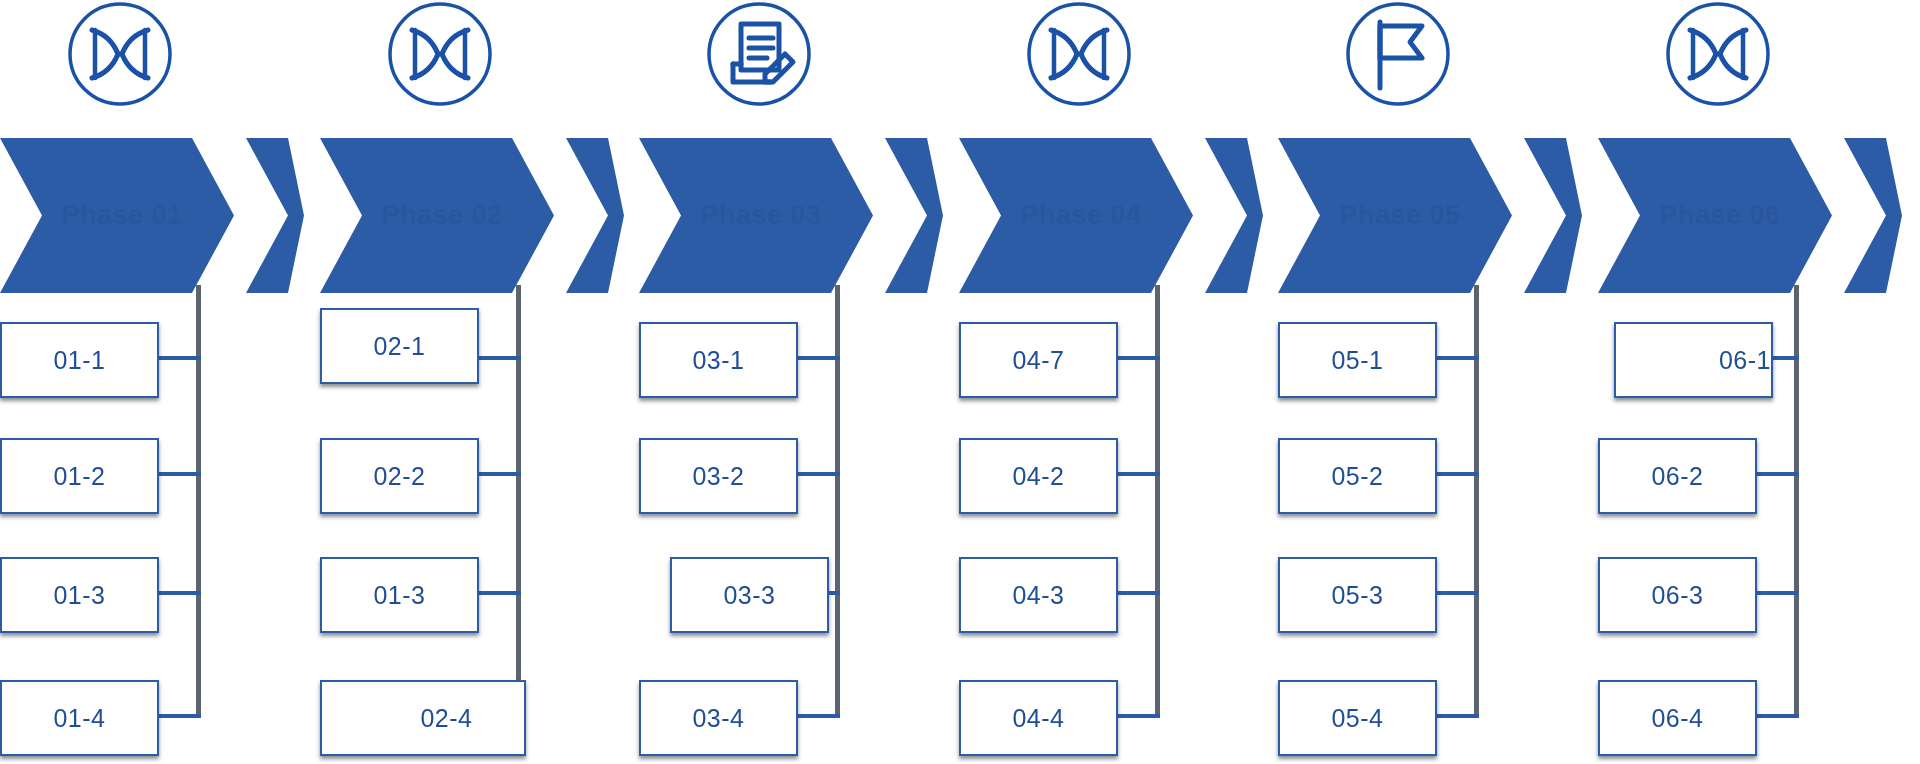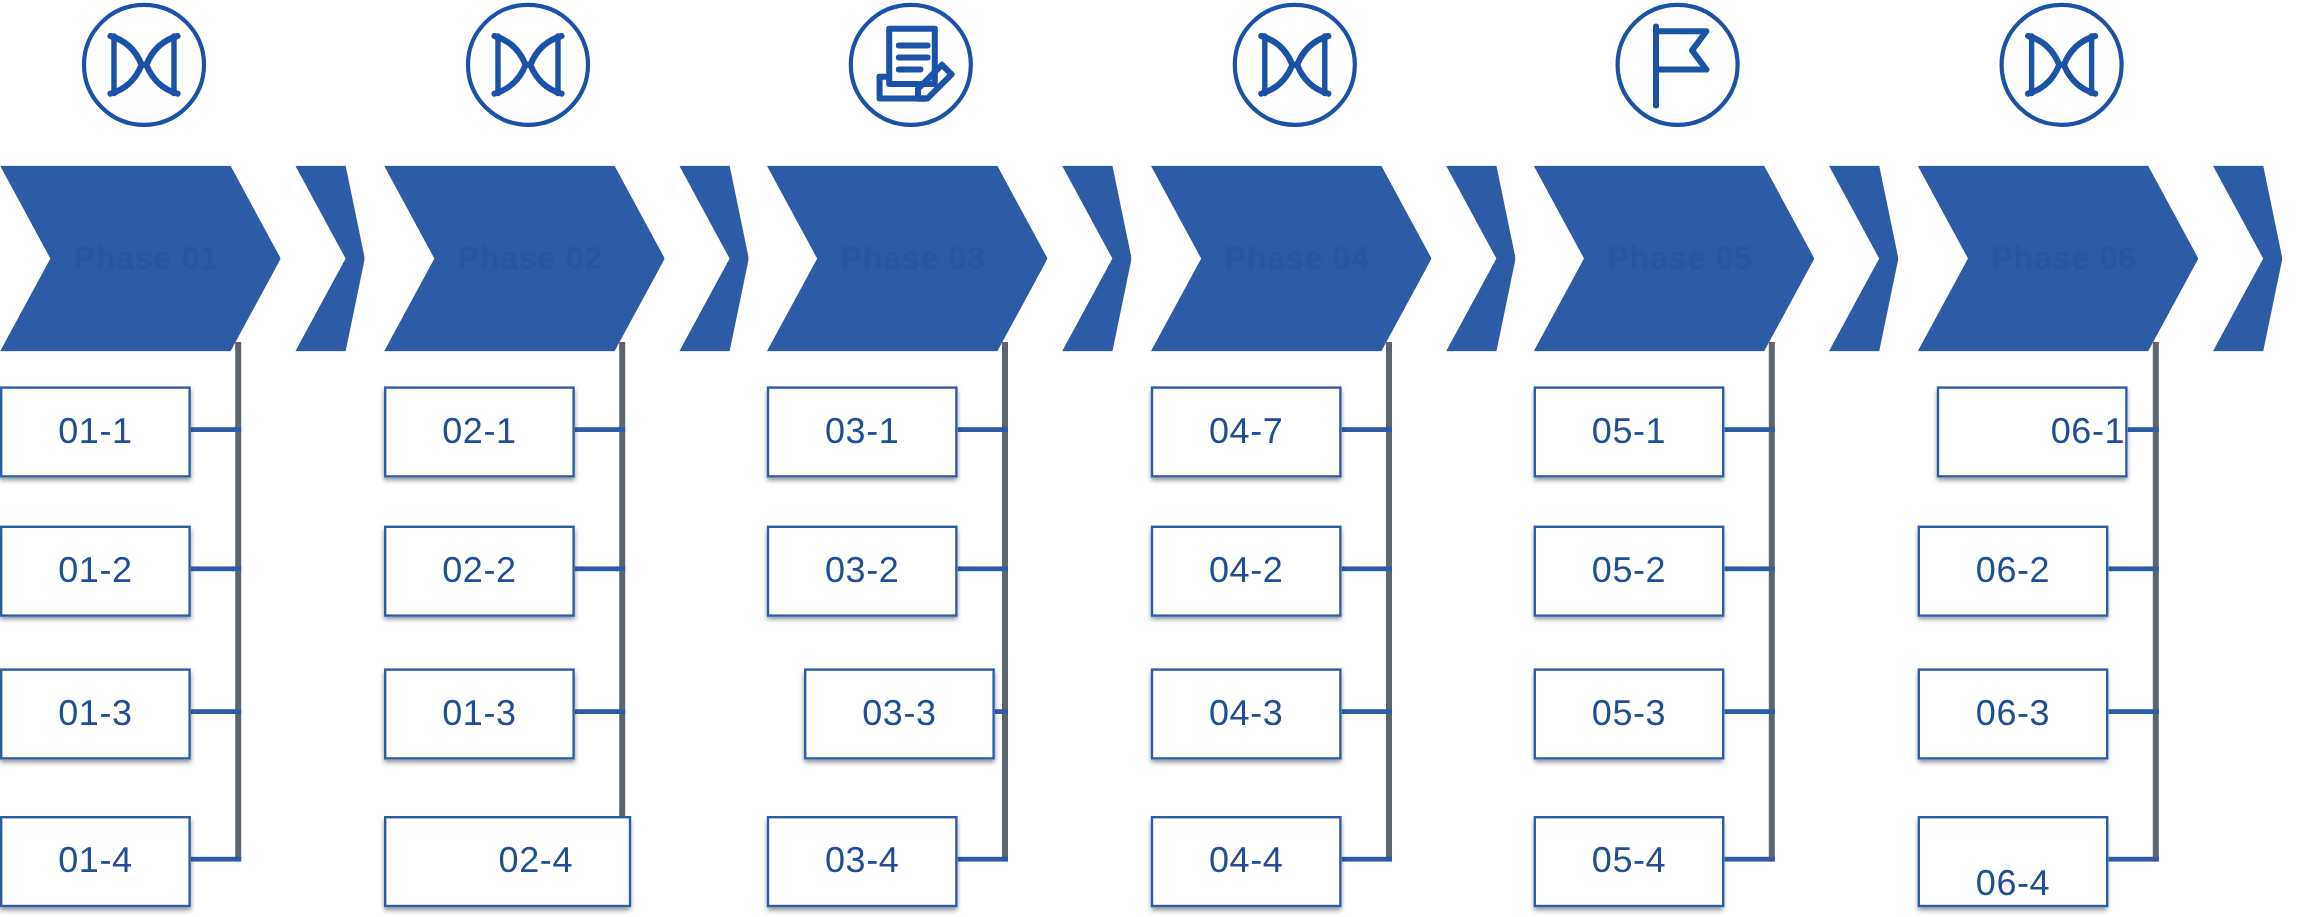--- a/index.html
+++ b/index.html
@@ -87,21 +87,21 @@
     height: 72px;
     background: #ffffff;
     border: 2px solid #2d5ca6;
     box-shadow: 0 3px 4px rgba(40,50,60,0.55);
     display: flex;
     align-items: center;
     justify-content: center;
   }
   .pbox span {
     color: #1f4e96;
-    font-size: 30px;
+    font-size: 25px;
     letter-spacing: 0.5px;
     user-select: none;
   }
 </style>
 </head>
 <body>
 
 <div id="stage">
 
   <div id="icon-layer">
@@ -200,21 +200,21 @@
       <div class="connector" style="left: 155px; top: 591px; width: 46px;"></div>
       <div class="pbox" style="left: 0px; top: 557px;">
         <span>01-3</span>
       </div>
       <div class="connector" style="left: 155px; top: 714px; width: 46px;"></div>
       <div class="pbox" style="left: 0px; top: 680px;">
         <span>01-4</span>
       </div>
       <div class="trunk" style="left: 516px; top: 285px; height: 431px;"></div>
       <div class="connector" style="left: 475px; top: 356px; width: 46px;"></div>
-      <div class="pbox" style="left: 320px; top: 322px; align-items: center;">
+      <div class="pbox" style="left: 320px; top: 308px; align-items: center;">
         <span>02-1</span>
       </div>
       <div class="connector" style="left: 475px; top: 472px; width: 46px;"></div>
       <div class="pbox" style="left: 320px; top: 438px;">
         <span>02-2</span>
       </div>
       <div class="connector" style="left: 475px; top: 591px; width: 46px;"></div>
       <div class="pbox" style="left: 320px; top: 557px;">
         <span>01-3</span>
       </div>
@@ -280,18 +280,18 @@
       </div>
       <div class="connector" style="left: 1753px; top: 472px; width: 46px;"></div>
       <div class="pbox" style="left: 1598px; top: 438px;">
         <span>06-2</span>
       </div>
       <div class="connector" style="left: 1753px; top: 591px; width: 46px;"></div>
       <div class="pbox" style="left: 1598px; top: 557px;">
         <span>06-3</span>
       </div>
       <div class="connector" style="left: 1753px; top: 714px; width: 46px;"></div>
-      <div class="pbox" style="left: 1598px; top: 680px; align-items: flex-end;">
+      <div class="pbox" style="left: 1598px; top: 680px;">
         <span>06-4</span>
       </div>
     </div>
 
 </div>
 
 </body></html>

